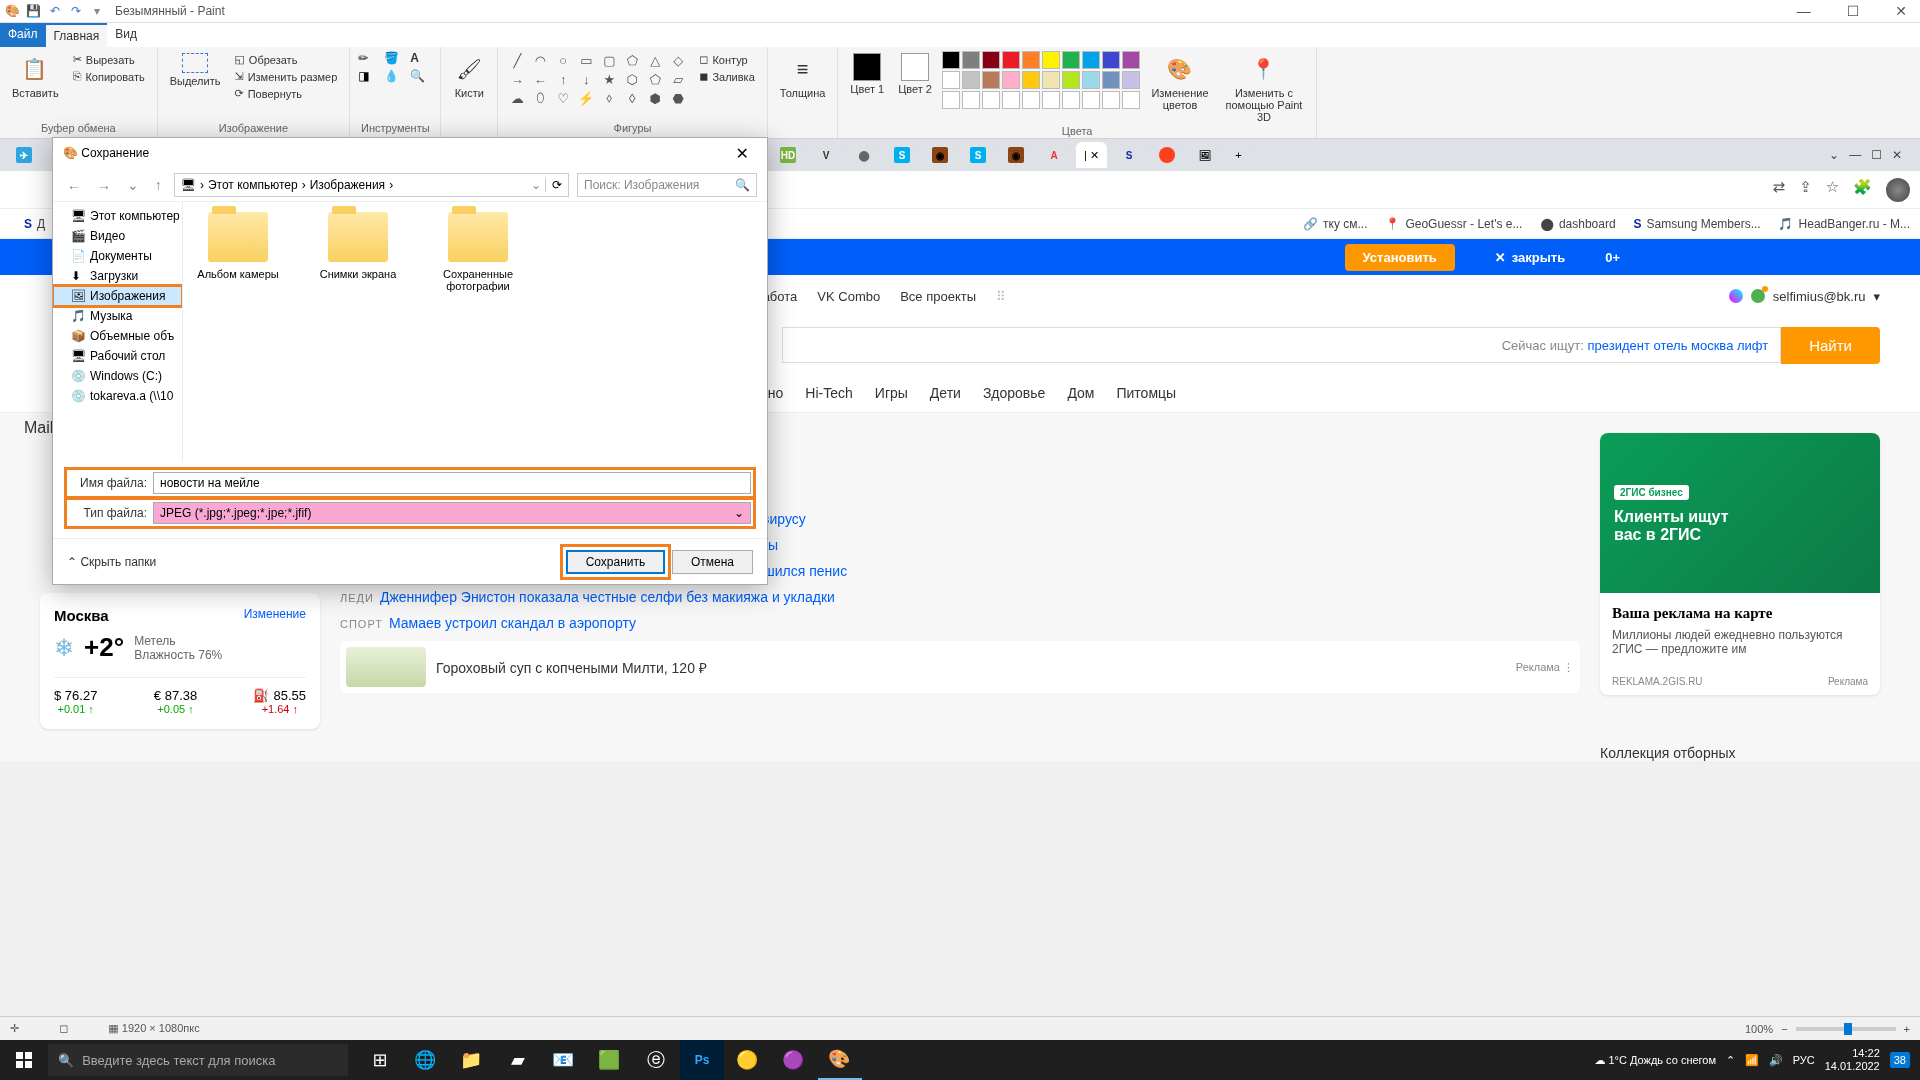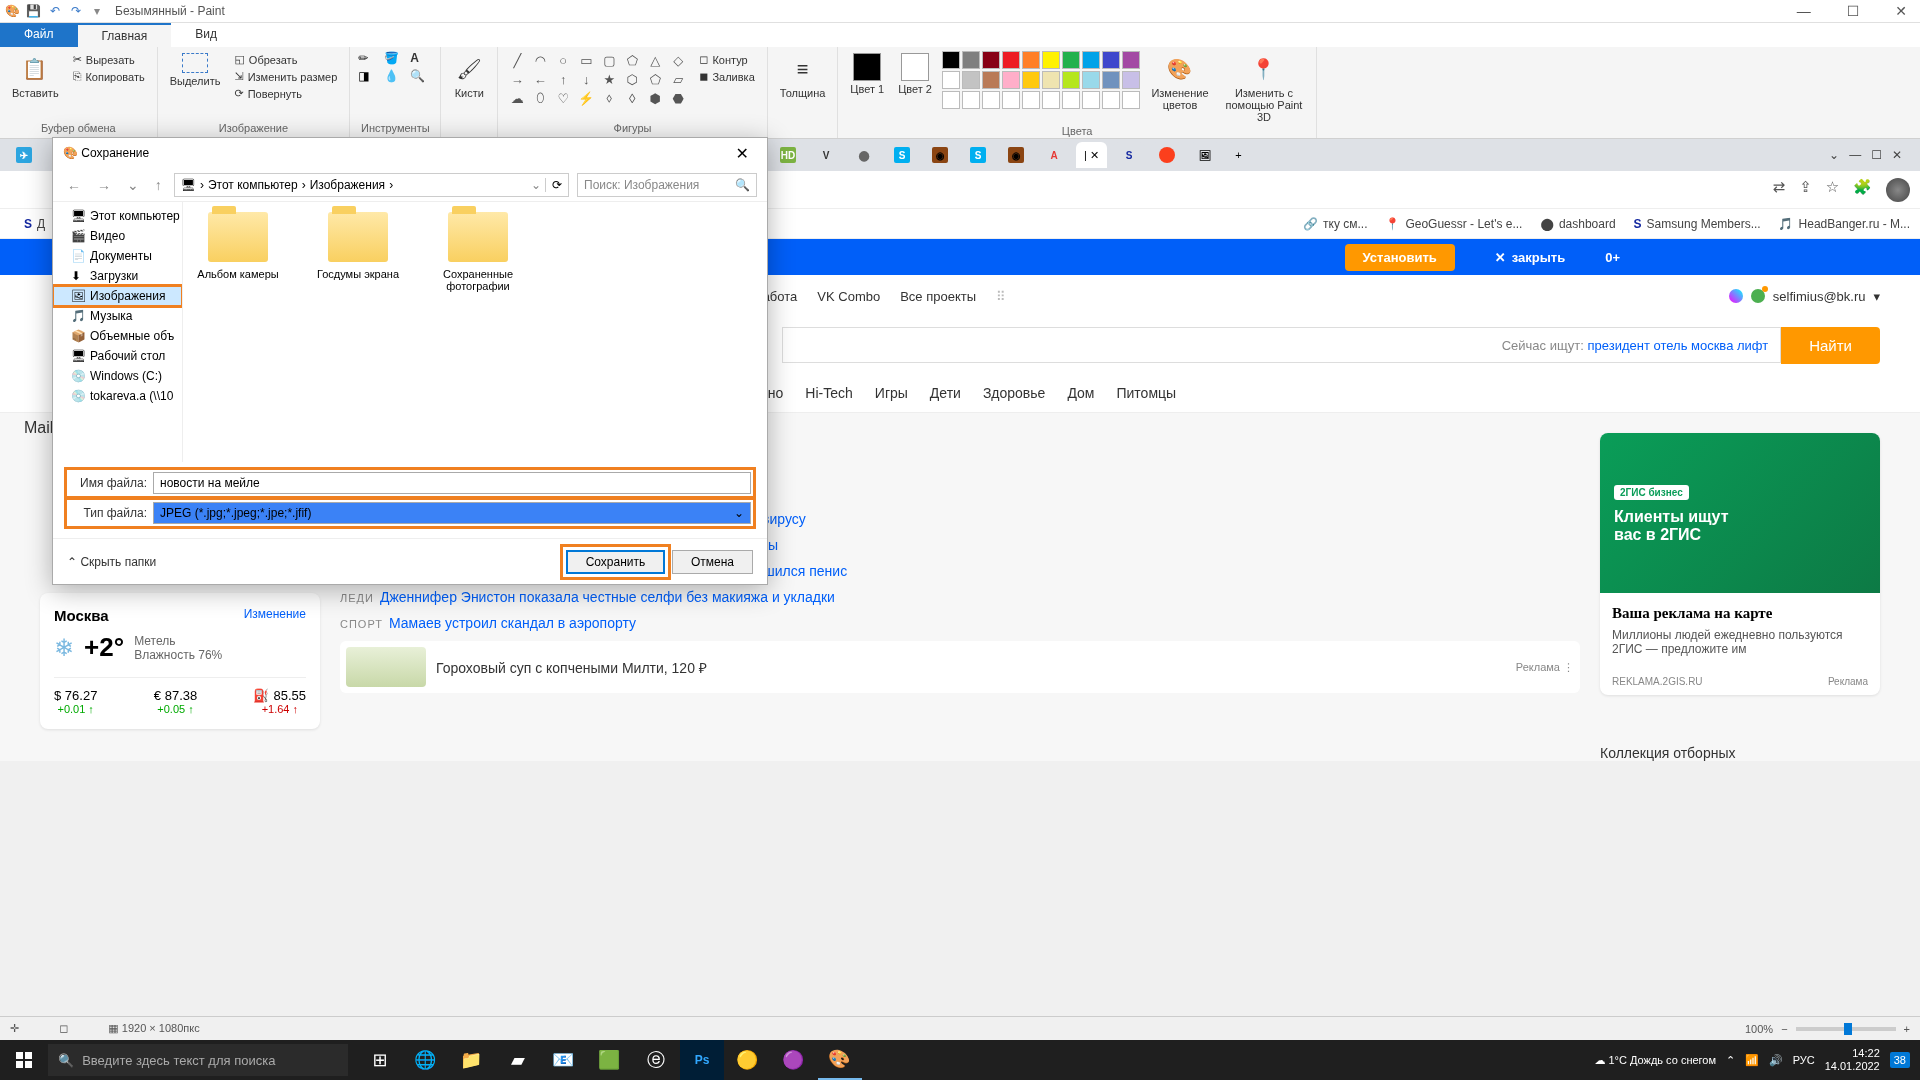--- a/index.html
+++ b/index.html
@@ -8,21 +8,21 @@
 
 .paint-titlebar { height: 23px; background: #fff; display: flex; align-items: center; padding: 0 5px; border-bottom: 1px solid #e0e0e0; }
 .paint-titlebar .qat { display: flex; gap: 5px; align-items: center; }
 .paint-titlebar .qat span { width: 16px; height: 16px; display: inline-flex; align-items: center; justify-content: center; color: #3a7ac9; }
 .paint-title { margin-left: 10px; color: #555; font-size: 12px; }
 .paint-titlebar .win-controls { margin-left: auto; display: flex; gap: 20px; color: #555; }
 .paint-titlebar .win-controls span { cursor: pointer; font-size: 14px; padding: 0 8px; }
 
 
 .ribbon-tabs { height: 24px; background: #fff; display: flex; }
-.ribbon-tab { padding: 4px 24px; font-size: 12px; color: #333; }
+.ribbon-tab { padding: 4px 8px; font-size: 12px; color: #333; }
 .ribbon-tab.file { background: #1e74c9; color: #fff; }
 .ribbon-tab.active { background: #f5f5f5; border-top: 2px solid #1e74c9; }
 
 
 .ribbon { height: 92px; background: #f5f5f5; display: flex; border-bottom: 1px solid #d0d0d0; }
 .ribbon-group { border-right: 1px solid #e0e0e0; padding: 4px 8px; display: flex; flex-direction: column; justify-content: space-between; }
 .ribbon-group-label { font-size: 11px; color: #666; text-align: center; margin-top: auto; }
 .ribbon-group-content { display: flex; gap: 6px; align-items: flex-start; }
 .ribbon-btn-large { display: flex; flex-direction: column; align-items: center; gap: 2px; font-size: 11px; color: #333; padding: 2px 4px; }
 .ribbon-btn-large .icon { width: 32px; height: 32px; display: flex; align-items: center; justify-content: center; font-size: 20px; }
@@ -101,21 +101,21 @@
 .tree-icon { width: 14px; height: 14px; display: inline-block; }
 .dlg-files { flex: 1; padding: 10px; display: flex; gap: 30px; align-items: flex-start; }
 .folder-item { width: 90px; text-align: center; font-size: 11px; }
 .folder-icon { width: 60px; height: 50px; margin: 0 auto 6px; background: linear-gradient(#ffe9a8, #f9d060); border-radius: 3px; position: relative; }
 .folder-icon::before { content:''; position:absolute; top:-6px; left:4px; width:24px; height:8px; background:#f9d060; border-radius:2px 2px 0 0; }
 .dlg-fields { padding: 8px 14px; }
 .field-row { display: flex; align-items: center; gap: 6px; margin-bottom: 4px; }
 .field-row.hl { outline: 3px solid #f08020; padding: 2px; }
 .field-label { width: 78px; text-align: right; font-size: 12px; color: #333; }
 .field-input { flex: 1; height: 22px; border: 1px solid #aaa; padding: 0 6px; font-size: 12px; }
-.field-select { flex: 1; height: 22px; border: 1px solid #aaa; padding: 0 6px; font-size: 12px; background: #3b82f6; display:flex; align-items:center; justify-content:space-between; }
+.field-select { flex: 1; height: 22px; border: 1px solid #aaa; padding: 0 6px; font-size: 12px; background: #f9a8d4; display:flex; align-items:center; justify-content:space-between; }
 .dlg-buttons { height: 46px; display: flex; align-items: center; padding: 0 14px; border-top: 1px solid #eee; }
 .dlg-buttons .hide { font-size: 12px; color: #333; }
 .dlg-buttons .spacer { flex: 1; }
 .dlg-btn { height: 24px; padding: 0 18px; font-size: 12px; border: 1px solid #aaa; background: #f0f0f0; }
 .dlg-btn.primary { outline: 3px solid #f08020; outline-offset: 3px; border: 2px solid #0078d7; }
 
 
 .paint-status { position: absolute; bottom: 40px; left: 0; right: 0; height: 24px; background: #f0f0f0; border-top: 1px solid #ccc; display: flex; align-items: center; padding: 0 10px; font-size: 11px; color: #555; gap: 40px; }
 .paint-status .zoom { margin-left: auto; display: flex; align-items: center; gap: 8px; }
 .zoom-track { width: 100px; height: 4px; background: #ccc; position: relative; }
@@ -551,21 +551,21 @@
         <div class="tree-item"><span class="tree-icon">💿</span>Windows (C:)</div>
         <div class="tree-item"><span class="tree-icon">💿</span>tokareva.a (\\10</div>
       </div>
     <div class="dlg-files" id="dlg-files">
         <div class="folder-item">
           <div class="folder-icon"></div>
           <div>Альбом камеры</div>
         </div>
         <div class="folder-item">
           <div class="folder-icon"></div>
-          <div>Госдумы экрана</div>
+          <div>Снимки экрана</div>
         </div>
         <div class="folder-item">
           <div class="folder-icon"></div>
           <div>Сохраненные фотографии</div>
         </div>
       </div>
   </div>
   <div class="dlg-fields">
     <div class="field-row hl">
       <span class="field-label">Имя файла:</span>

